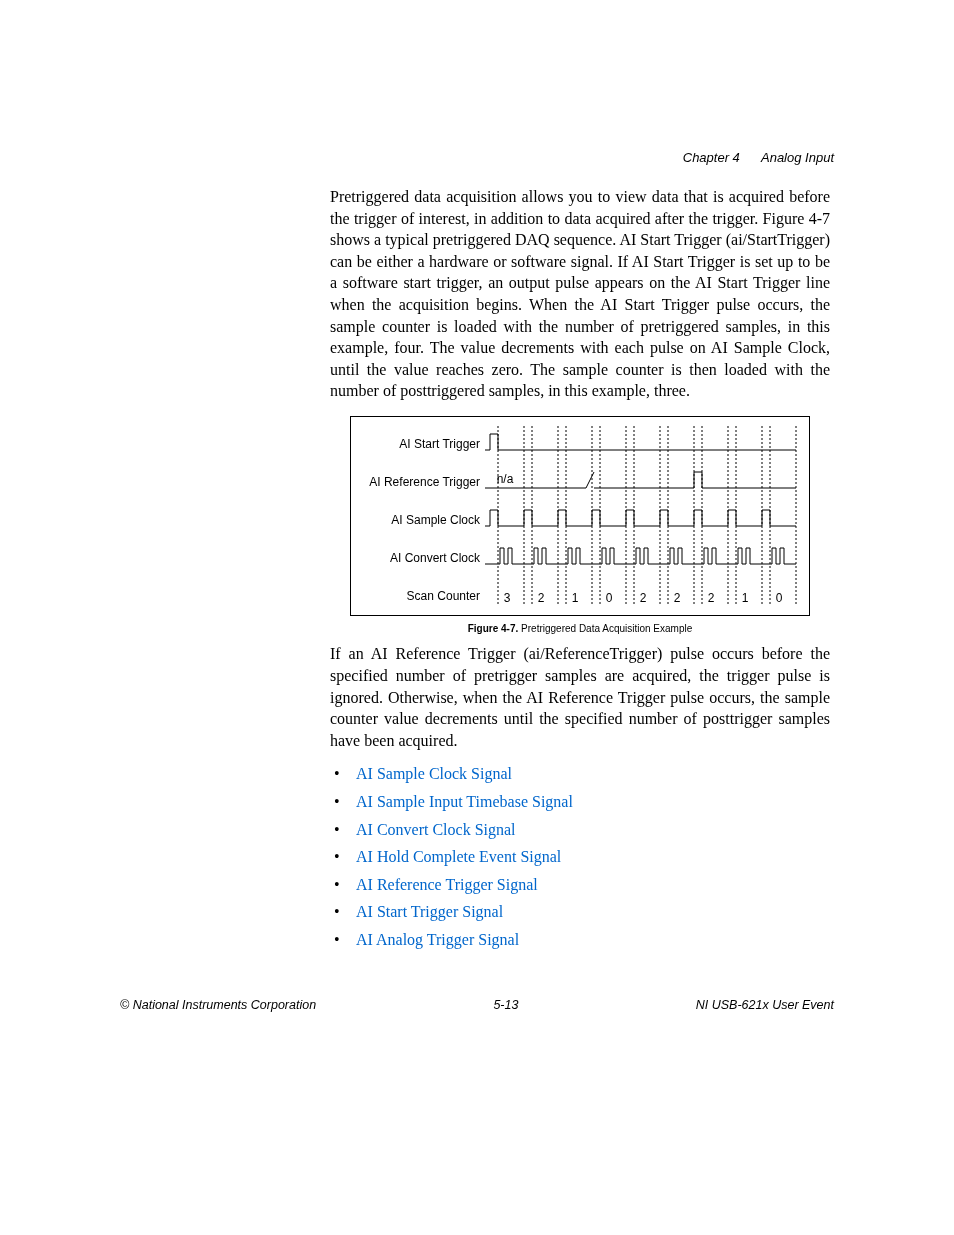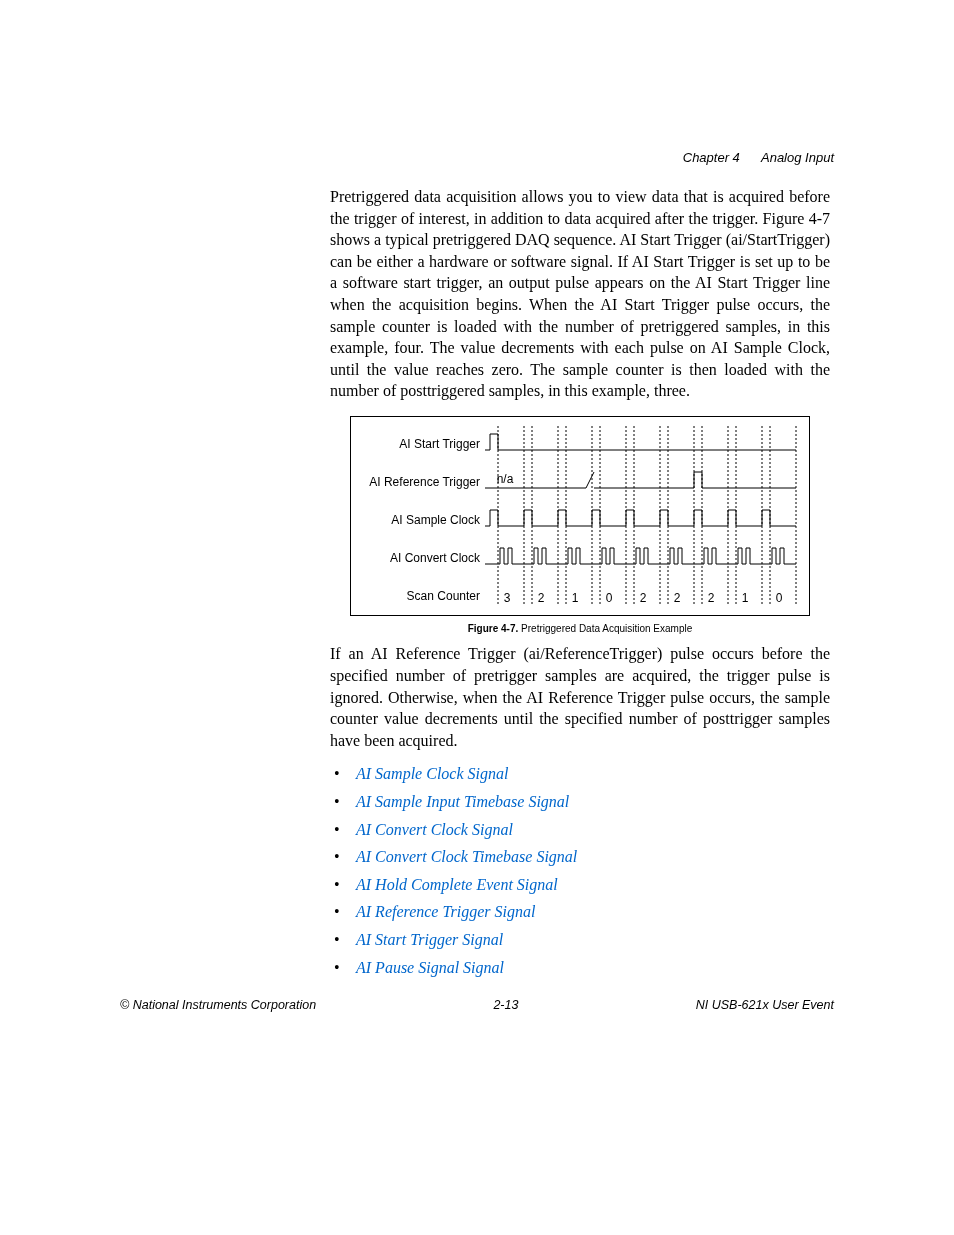--- a/index.html
+++ b/index.html
@@ -53,21 +53,20 @@
   .bullet-list {
     margin: 4px 0 0 0;
     padding: 0;
     list-style: none;
   }
   .bullet-list li {
     position: relative;
     padding-left: 26px;
     margin: 6px 0;
     font-size: 16px;
-    font-style: italic;
     color: #0066cc;
     font-family: "Times New Roman", Times, serif;
   }
   .bullet-list li::before {
     content: "•";
     position: absolute;
     left: 4px;
     top: 0;
     color: #000;
     font-style: normal;
@@ -176,27 +175,26 @@
       </div>
     </div>
 
     <p class="after-figure">If an AI Reference Trigger (ai/ReferenceTrigger) pulse occurs before the specified number of pretrigger samples are acquired, the trigger pulse is ignored. Otherwise, when the AI Reference Trigger pulse occurs, the sample counter value decrements until the specified number of posttrigger samples have been acquired.</p>
 
 
     <ul class="bullet-list">
       <li><a>AI Sample Clock Signal</a></li>
       <li><a>AI Sample Input Timebase Signal</a></li>
       <li><a>AI Convert Clock Signal</a></li>
-      <li><a>AI Convert Clock Timebase Signal</a></li>
       <li><a>AI Hold Complete Event Signal</a></li>
       <li><a>AI Reference Trigger Signal</a></li>
       <li><a>AI Start Trigger Signal</a></li>
-      <li><a>AI Pause Signal Signal</a></li>
+      <li><a>AI Analog Trigger Signal</a></li>
     </ul>
   </div>
 
   <div class="footer">
     <span>© National Instruments Corporation</span>
-    <span>2-13</span>
+    <span>5-13</span>
     <span>NI USB-621x User Event</span>
   </div>
 
 </div>
 
 </body></html>

